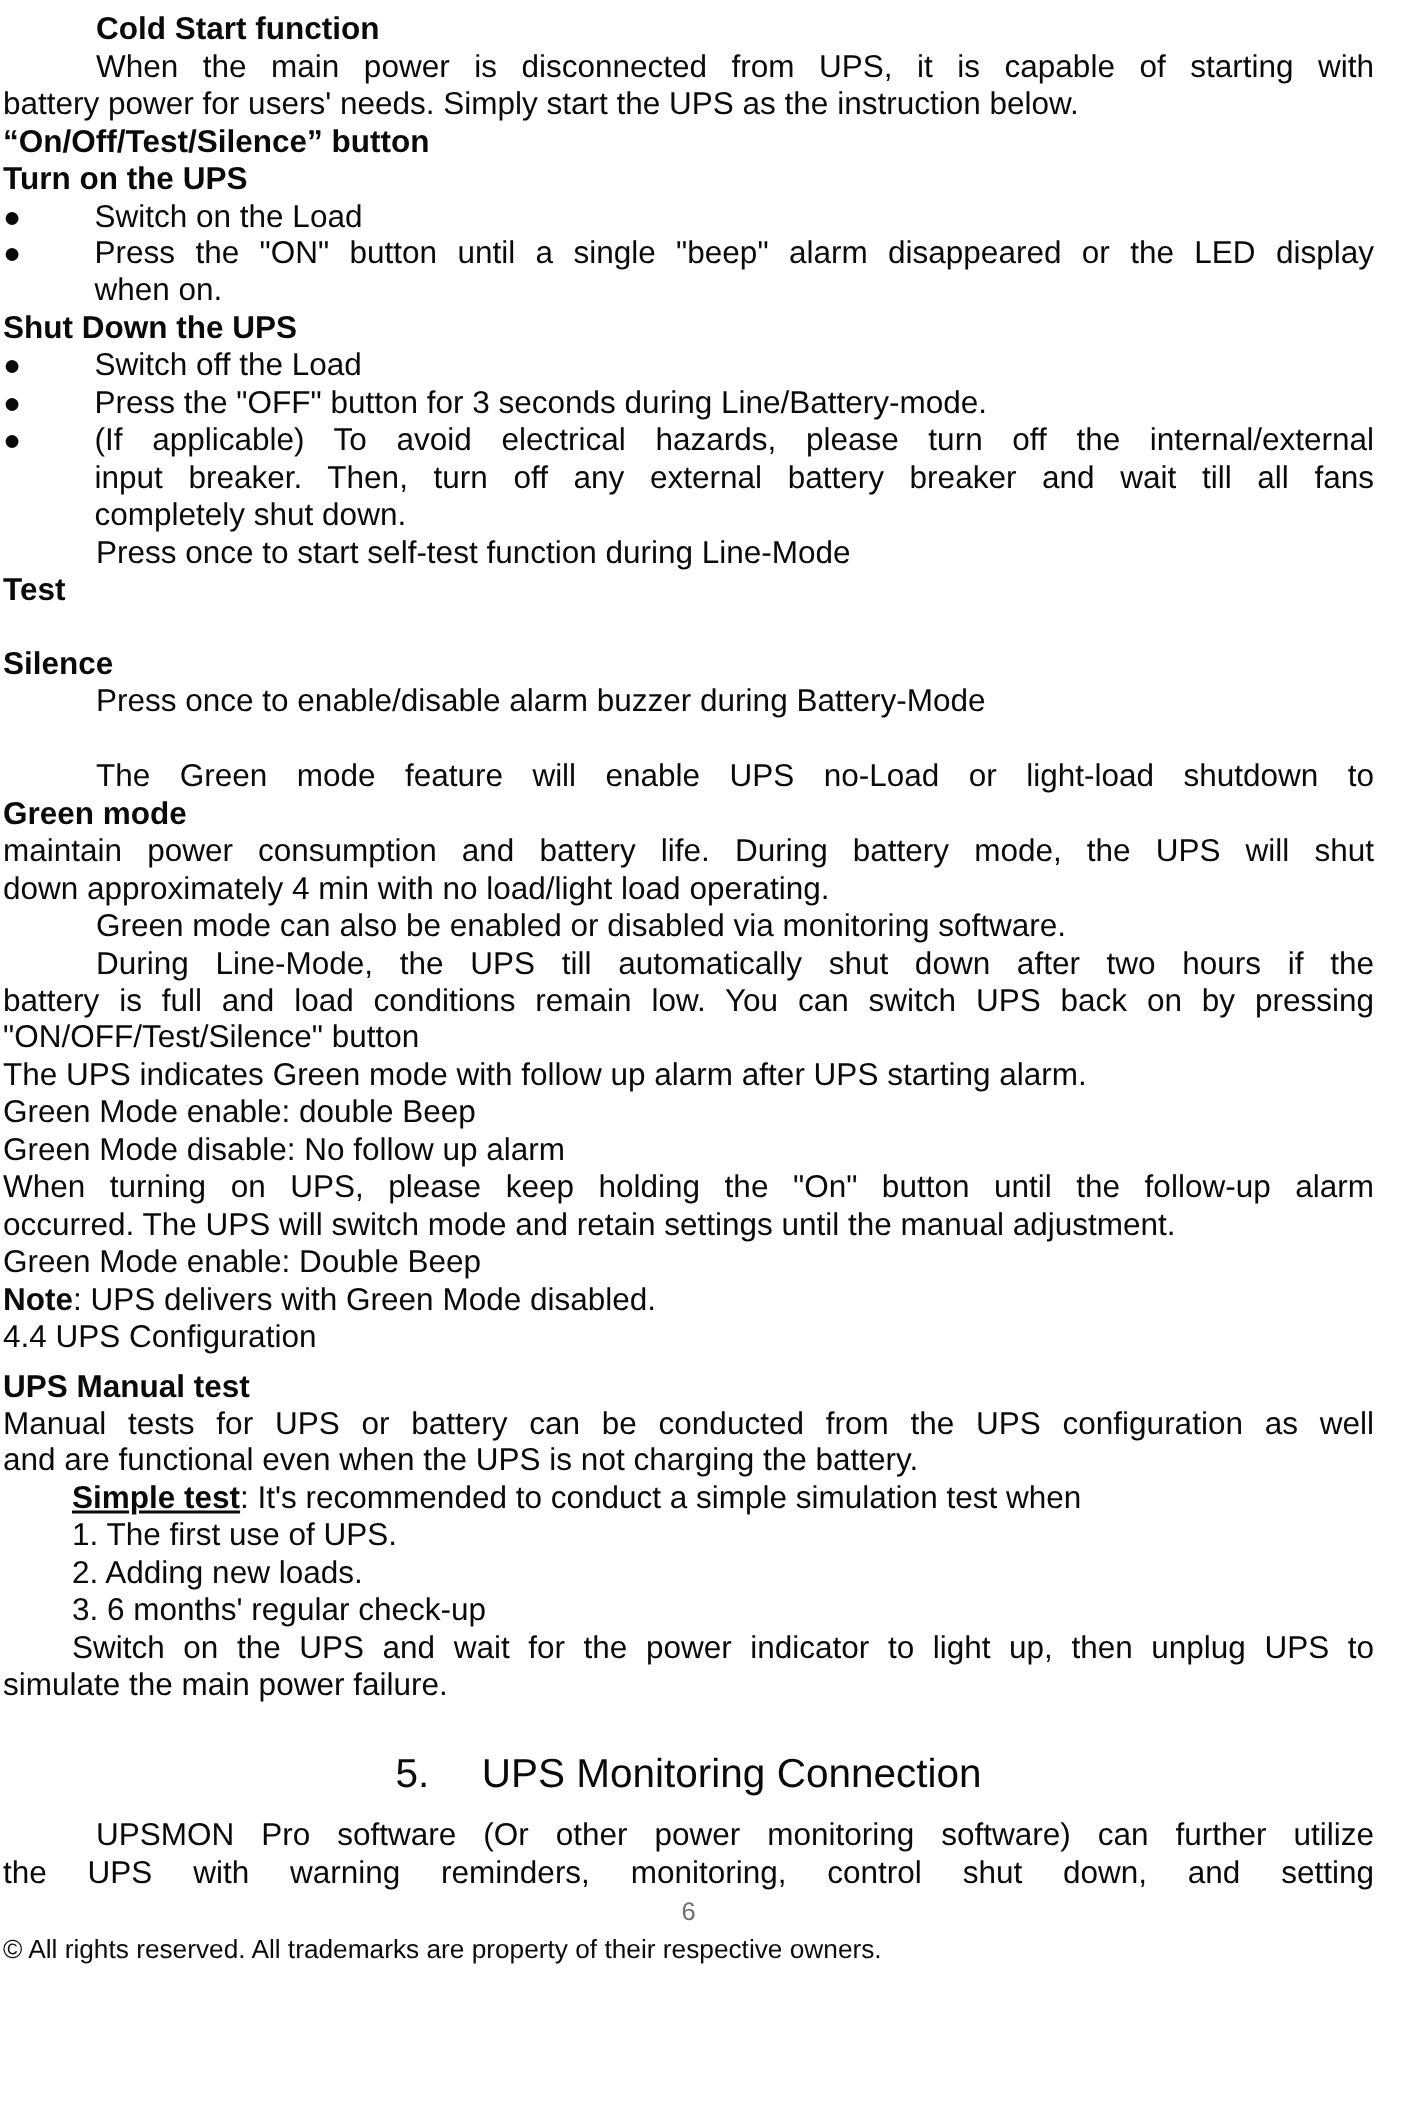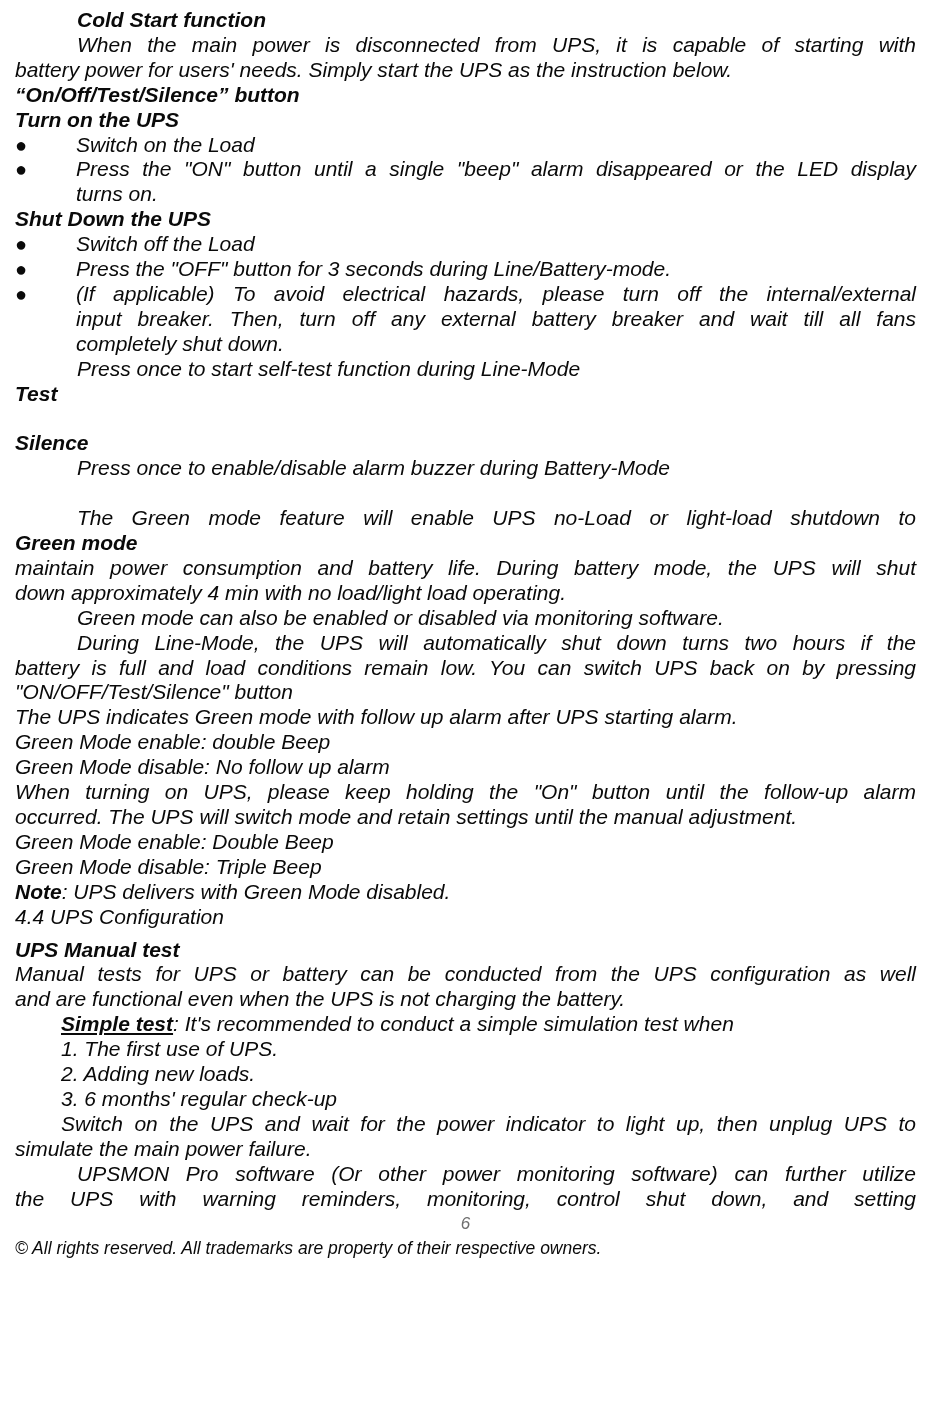--- a/index.html
+++ b/index.html
@@ -9,22 +9,21 @@
     background: #ffffff;
   }
   body {
     width: 950px;
     height: 1407px;
     overflow: hidden;
     font-family: "Liberation Sans", sans-serif;
     color: #0a0a0a;
   }
   .doc {
-    padding: 8px 34px 0 15px; 
-    font-style: italic;
+    padding: 8px 34px 0 2px; 
   }
   
   .ln {
     font-size: 21px;
     line-height: 24.9px;
     min-height: 24.9px;
     position: relative;
     white-space: normal;
   }
   .b { font-weight: bold; }
@@ -69,58 +68,58 @@
 
 <div class="doc">
   <div>
       <div class="ln b i64">Cold Start function</div>
       <div class="ln j i64">When the main power is disconnected from UPS, it is capable of starting with</div>
       <div class="ln">battery power for users' needs. Simply start the UPS as the instruction below.</div>
       <div class="ln b">“On/Off/Test/Silence” button</div>
       <div class="ln b">Turn on the UPS</div>
       <div class="ln bl"><span class="blt">●</span><span>Switch on the Load</span></div>
       <div class="ln bl j"><span class="blt">●</span><span>Press the "ON" button until a single "beep" alarm disappeared or the LED display</span></div>
-      <div class="ln ct">turns on.</div>
+      <div class="ln ct">when on.</div>
       <div class="ln b">Shut Down the UPS</div>
       <div class="ln bl"><span class="blt">●</span><span>Switch off the Load</span></div>
       <div class="ln bl"><span class="blt">●</span><span>Press the "OFF" button for 3 seconds during Line/Battery-mode.</span></div>
       <div class="ln bl j"><span class="blt">●</span><span>(If applicable) To avoid electrical hazards, please turn off the internal/external</span></div>
       <div class="ln ct j">input breaker. Then, turn off any external battery breaker and wait till all fans</div>
       <div class="ln ct">completely shut down.</div>
       <div class="ln i64">Press once to start self-test function during Line-Mode</div>
       <div class="ln b">Test</div>
       <div class="ln"></div>
       <div class="ln b">Silence</div>
       <div class="ln i64">Press once to enable/disable alarm buzzer during Battery-Mode</div>
       <div class="ln"></div>
       <div class="ln j i64">The Green mode feature will enable UPS no-Load or light-load shutdown to</div>
       <div class="ln b">Green mode</div>
       <div class="ln j">maintain power consumption and battery life. During battery mode, the UPS will shut</div>
       <div class="ln">down approximately 4 min with no load/light load operating.</div>
       <div class="ln i64">Green mode can also be enabled or disabled via monitoring software.</div>
-      <div class="ln j i64">During Line-Mode, the UPS will automatically shut down turns two hours if the</div>
+      <div class="ln j i64">During Line-Mode, the UPS till automatically shut down after two hours if the</div>
       <div class="ln j">battery is full and load conditions remain low. You can switch UPS back on by pressing</div>
       <div class="ln">"ON/OFF/Test/Silence" button</div>
       <div class="ln">The UPS indicates Green mode with follow up alarm after UPS starting alarm.</div>
       <div class="ln">Green Mode enable: double Beep</div>
       <div class="ln">Green Mode disable: No follow up alarm</div>
       <div class="ln j">When turning on UPS, please keep holding the "On" button until the follow-up alarm</div>
       <div class="ln">occurred. The UPS will switch mode and retain settings until the manual adjustment.</div>
       <div class="ln">Green Mode enable: Double Beep</div>
-      <div class="ln">Green Mode disable: Triple Beep</div>
       <div class="ln"><span class="b">Note</span><span>: UPS delivers with Green Mode disabled.</span></div>
       <div class="ln">4.4 UPS Configuration</div>
       <div class="gp"></div>
       <div class="ln b">UPS Manual test</div>
       <div class="ln j">Manual tests for UPS or battery can be conducted from the UPS configuration as well</div>
       <div class="ln">and are functional even when the UPS is not charging the battery.</div>
       <div class="ln i52"><span class="b u">Simple test</span><span>: It's recommended to conduct a simple simulation test when</span></div>
       <div class="ln i52">1. The first use of UPS.</div>
       <div class="ln i52">2. Adding new loads.</div>
       <div class="ln i52">3. 6 months' regular check-up</div>
       <div class="ln j i52">Switch on the UPS and wait for the power indicator to light up, then unplug UPS to</div>
       <div class="ln">simulate the main power failure.</div>
+      <div class="ch"><span class="chn">5.</span><span>UPS Monitoring Connection</span></div>
       <div class="ln j i64">UPSMON Pro software (Or other power monitoring software) can further utilize</div>
       <div class="ln j">the UPS with warning reminders, monitoring, control shut down, and setting</div>
     </div>
   <div class="pg">6</div>
   <div class="ft">© All rights reserved. All trademarks are property of their respective owners.</div>
 </div>
 
 </body></html>

